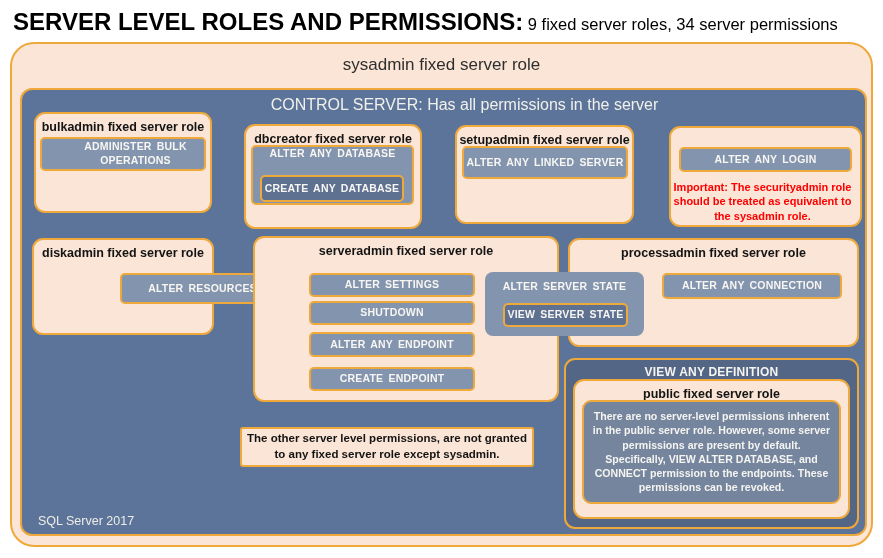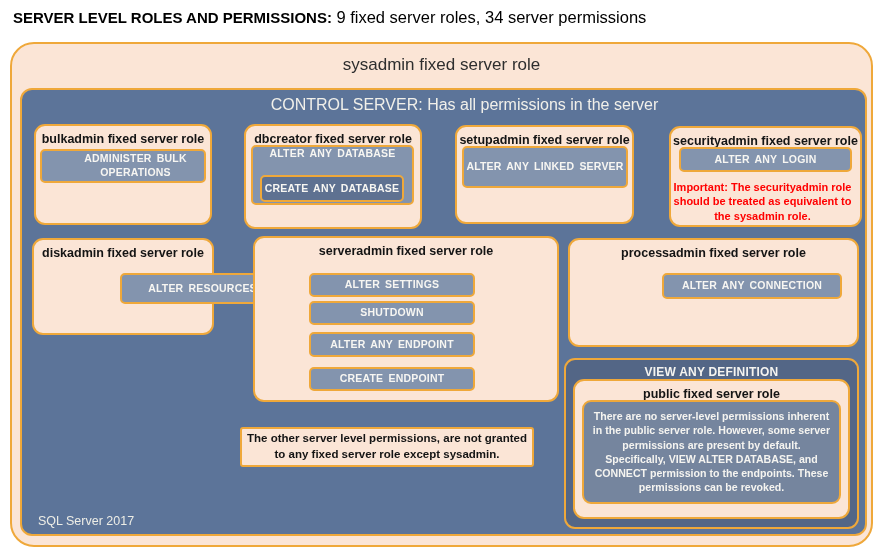--- a/index.html
+++ b/index.html
@@ -43,21 +43,21 @@
   }
   .banner-label{
     width:100%;text-align:center;font-weight:bold;font-size:12px;
     color:#F5F4F0;padding-top:5px;letter-spacing:.2px;
   }
   .pub-body{
     color:#F5F4F0;font-weight:bold;font-size:10.6px;line-height:1.35;
     text-align:center;padding:7px 8px;
   }
   #page-title{left:13px;top:8px;white-space:nowrap;color:#000;}
-  #page-title .t-bold{font-weight:bold;font-size:15px;}
+  #page-title .t-bold{font-weight:bold;font-size:24px;}
   #page-title .t-reg{font-size:16.5px;}
   #sysadmin-label{width:100%;text-align:center;top:11px;font-size:17px;color:#2E2E2E;}
   #control-label{width:100%;text-align:center;top:6px;font-size:16px;color:#F1F0EA;padding-left:42px;}
   #footer-label{left:16px;top:424px;font-size:12.5px;color:#EDEDE6;}
 </style>
 </head>
 <body>
 
 <div id="stage">
 
@@ -65,40 +65,39 @@
     <span class="t-bold">SERVER LEVEL ROLES AND PERMISSIONS:</span>
     <span class="t-reg">9 fixed server roles, 34 server permissions</span>
   </div>
 
   <div class="abs peach" style="left:10px;top:42px;width:863px;height:505px;border-radius:24px;">
     <div id="sysadmin-label" class="abs">sysadmin fixed server role</div>
 
     <div class="abs" style="left:8px;top:44px;width:847px;height:448px;background:var(--slate);border:2px solid var(--gold);border-radius:12px;">
       <div id="control-label" class="abs">CONTROL SERVER: Has all permissions in the server</div>
 
-      <div class="abs peach rounded" style="left:12px;top:34px;width:178px;height:101px;">
+      <div class="abs peach rounded" style="left:12px;top:22px;width:178px;height:101px;">
         <div class="role-title">bulkadmin fixed server role</div>
         <div class="abs btn wrap" style="left:4px;top:23px;width:166px;height:34px;">ADMINISTER BULK OPERATIONS</div>
       </div>
 
       <div class="abs peach rounded" style="left:222px;top:34px;width:178px;height:105px;">
         <div class="role-title">dbcreator fixed server role</div>
         <div class="abs btn container" style="left:5px;top:19px;width:163px;height:60px;">
           <span class="btn-label" style="padding-top:0;">ALTER ANY DATABASE</span>
           <div class="abs btn dark" style="left:7px;top:28px;width:144px;height:27px;">CREATE ANY DATABASE</div>
         </div>
       </div>
 
       <div class="abs peach rounded" style="left:433px;top:35px;width:179px;height:99px;">
         <div class="role-title">setupadmin fixed server role</div>
-        <div class="abs btn" style="left:5px;top:19px;width:166px;height:42px;">ALTER ANY LINKED SERVER</div>
+        <div class="abs btn" style="left:5px;top:19px;width:166px;height:33px;">ALTER ANY LINKED SERVER</div>
       </div>
 
       <div class="abs peach rounded" style="left:647px;top:36px;width:193px;height:101px;">
-        <div class="role-title">securityadmin fixed server role</div>
         <div class="abs btn" style="left:8px;top:19px;width:173px;height:25px;">ALTER ANY LOGIN</div>
         <div class="abs warning" style="left:0;top:52px;width:183px;">Important: The securityadmin role should be treated as equivalent to the sysadmin role.</div>
       </div>
 
       <div class="abs peach rounded" style="left:10px;top:148px;width:182px;height:97px;">
         <div class="role-title">diskadmin fixed server role</div>
         <div class="abs btn" style="left:86px;top:33px;width:165px;height:31px;">ALTER RESOURCES</div>
       </div>
 
       <div class="abs peach rounded" style="left:222px;top:146px;width:306px;height:166px;margin-left:9px;">
@@ -107,20 +106,24 @@
         <div class="abs btn" style="left:54px;top:63px;width:166px;height:24px;">SHUTDOWN</div>
         <div class="abs btn" style="left:54px;top:94px;width:166px;height:25px;">ALTER ANY ENDPOINT</div>
         <div class="abs btn" style="left:54px;top:129px;width:166px;height:24px;">CREATE ENDPOINT</div>
       </div>
 
       <div class="abs peach rounded" style="left:546px;top:148px;width:291px;height:109px;">
         <div class="role-title">processadmin fixed server role</div>
         <div class="abs btn" style="left:92px;top:33px;width:180px;height:26px;">ALTER ANY CONNECTION</div>
       </div>
 
+      <div class="abs btn container noborder" style="left:463px;top:182px;width:159px;height:64px;">
+        <span class="btn-label" style="padding-top:8px;">ALTER SERVER STATE</span>
+        <div class="abs btn dark" style="left:18px;top:31px;width:125px;height:24px;">VIEW SERVER STATE</div>
+      </div>
 
       <div class="abs note-box" style="left:218px;top:337px;width:294px;height:40px;">The other server level permissions, are not granted to any fixed server role except sysadmin.</div>
 
       <div class="abs" style="left:542px;top:268px;width:295px;height:171px;background:var(--vad);border:2px solid var(--gold);border-radius:11px;">
         <div class="banner-label">VIEW ANY DEFINITION</div>
         <div class="abs peach rounded" style="left:7px;top:19px;width:277px;height:140px;">
           <div class="role-title">public fixed server role</div>
           <div class="abs" style="left:7px;top:19px;width:259px;height:104px;background:var(--pubtxt);border:2px solid var(--gold);border-radius:9px;">
             <div class="pub-body">There are no server-level permissions inherent in the public server role. However, some server permissions are present by default. Specifically, VIEW ALTER DATABASE, and CONNECT permission to the endpoints. These permissions can be revoked.</div>
           </div>

